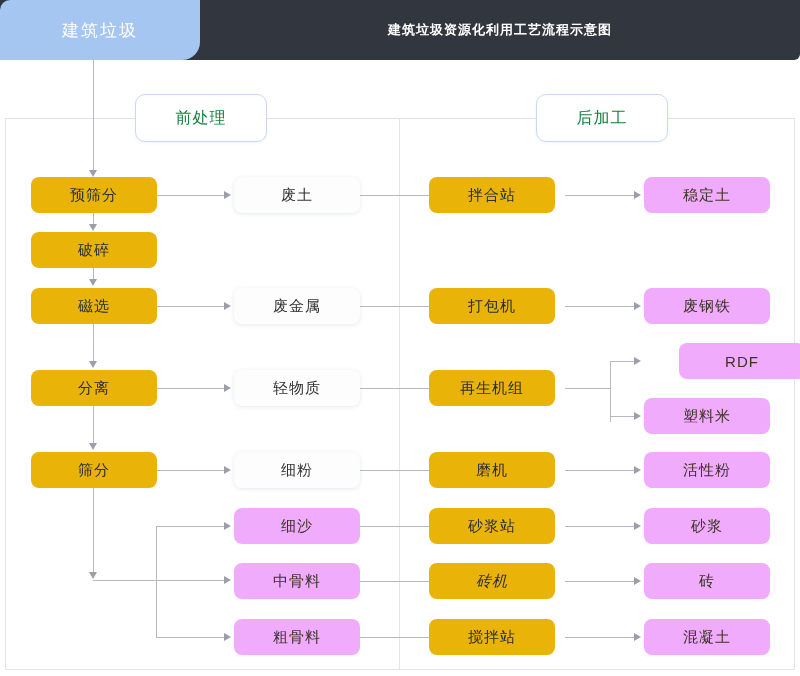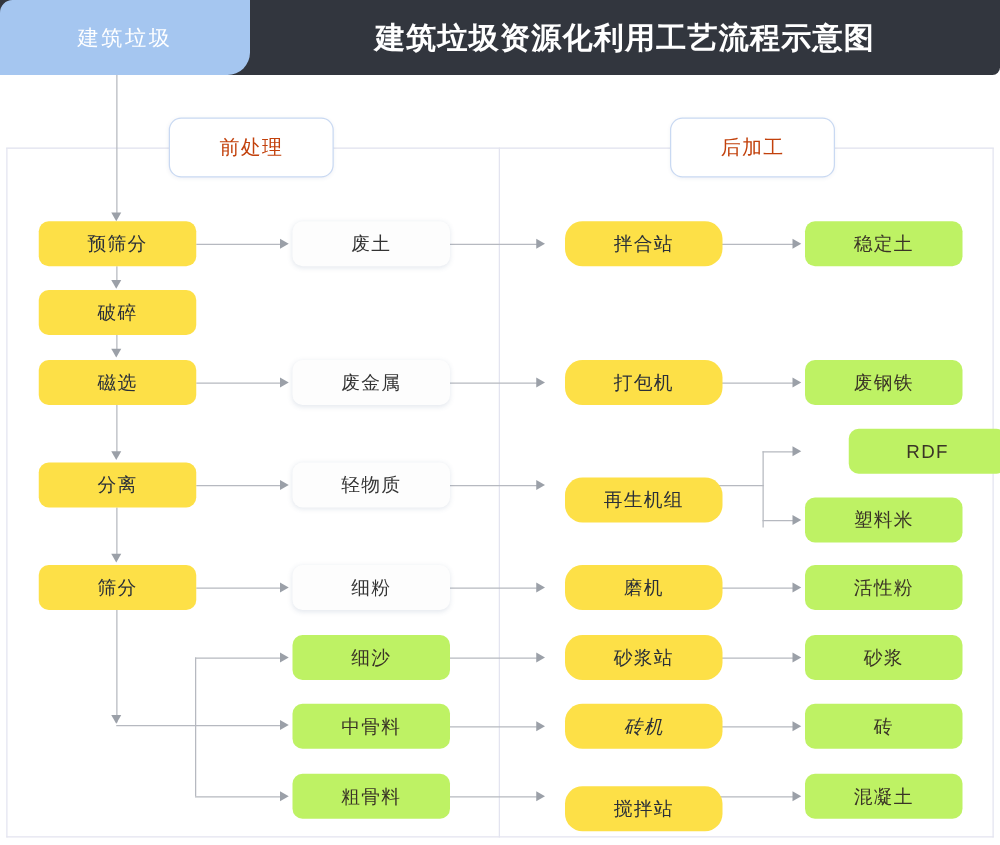--- a/index.html
+++ b/index.html
@@ -10,49 +10,49 @@
   
   #header{position:absolute;left:0;top:0;width:800px;height:60px;}
   #header-bar{position:absolute;left:0;top:0;width:800px;height:60px;
               background:#32363E;border-radius:0 0 6px 6px;}
   #header-tab{position:absolute;left:0;top:0;width:200px;height:60px;
               background:#A5C6F0;border-radius:10px 0 18px 0;
               display:flex;align-items:center;justify-content:center;}
   #header-tab-label{color:#ffffff;font-size:17px;letter-spacing:2px;font-weight:400;}
   #header-title{position:absolute;left:200px;top:0;width:600px;height:60px;
                 display:flex;align-items:center;justify-content:center;}
-  #header-title span{color:#ffffff;font-size:24px;font-weight:700;letter-spacing:1px;}
+  #header-title span{color:#ffffff;font-size:13px;font-weight:700;letter-spacing:1px;}
 
   
   #frame{position:absolute;left:5px;top:118px;width:790px;height:552px;
          border:1px solid #E3E4F0;border-top-color:#E0E1EE;background:transparent;
          box-sizing:border-box;}
   #divider{position:absolute;left:399px;top:118px;width:1px;height:552px;
            background:#E3E4F0;}
 
   
   .chip{position:absolute;height:46px;border:1px solid #C9D9F2;background:#ffffff;
         border-radius:10px;display:flex;align-items:center;justify-content:center;
         box-shadow:0 1px 3px rgba(70,90,140,.07);}
-  .chip span{font-size:16px;color:#c2410c;letter-spacing:1px;}
+  .chip span{font-size:16px;color:#15803d;letter-spacing:1px;}
   #chip-pre{left:135px;top:94px;width:130px;}
   #chip-post{left:536px;top:94px;width:130px;}
 
   
   .node{position:absolute;height:36px;border-radius:8px;
         display:flex;align-items:center;justify-content:center;
         font-size:15px;color:#333333;letter-spacing:1px;}
-  .node.blue{background:#fde047;color:#2A2F38;}
+  .node.blue{background:#eab308;color:#2A2F38;}
   .node.white{background:#FDFDFD;color:#333333;
               box-shadow:0 1px 4px rgba(90,110,150,.16);}
-  .node.yellow{background:#bef264;color:#3A3426;}
+  .node.yellow{background:#f0abfc;color:#3A3426;}
 
   .c1{left:31px;width:126px;}
   .c2{left:234px;width:126px;}
-  .c3{left:452px;width:126px;border-radius:14px;}
+  .c3{left:429px;width:126px;}
   .c4{left:644px;width:126px;}
 
   
   .ln{position:absolute;background:#B6B9C0;}
   .h{height:1px;}
   .v{width:1px;}
   .arw{position:absolute;width:0;height:0;}
   .arw.right{border-top:4px solid transparent;border-bottom:4px solid transparent;
              border-left:7px solid #9BA0A8;}
   .arw.down{border-left:4px solid transparent;border-right:4px solid transparent;
@@ -209,33 +209,33 @@
 <div class="node yellow c2" style="top:619px;">
     <span>粗骨料</span>
   </div>
 
 <div class="node blue c3" style="top:177px;">
     <span>拌合站</span>
   </div>
 <div class="node blue c3" style="top:288px;">
     <span>打包机</span>
   </div>
-<div class="node blue c3" style="top:370px;margin-top:12px;">
+<div class="node blue c3" style="top:370px;">
     <span>再生机组</span>
   </div>
 <div class="node blue c3" style="top:452px;">
     <span>磨机</span>
   </div>
 <div class="node blue c3" style="top:508px;align-items:center;">
     <span>砂浆站</span>
   </div>
 <div class="node blue c3" style="top:563px;font-style:italic;">
     <span>砖机</span>
   </div>
-<div class="node blue c3" style="top:619px;margin-top:10px;">
+<div class="node blue c3" style="top:619px;">
     <span>搅拌站</span>
   </div>
 
 <div class="node yellow c4" style="top:177px;">
     <span>稳定土</span>
   </div>
 <div class="node yellow c4" style="top:288px;">
     <span>废钢铁</span>
   </div>
 <div class="node yellow c4" style="top:343px;margin-left:35px;">

